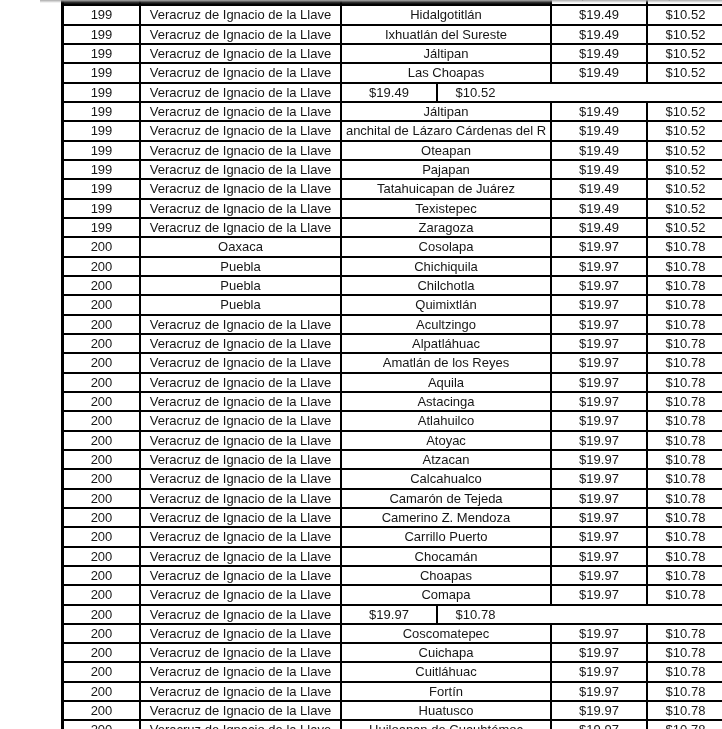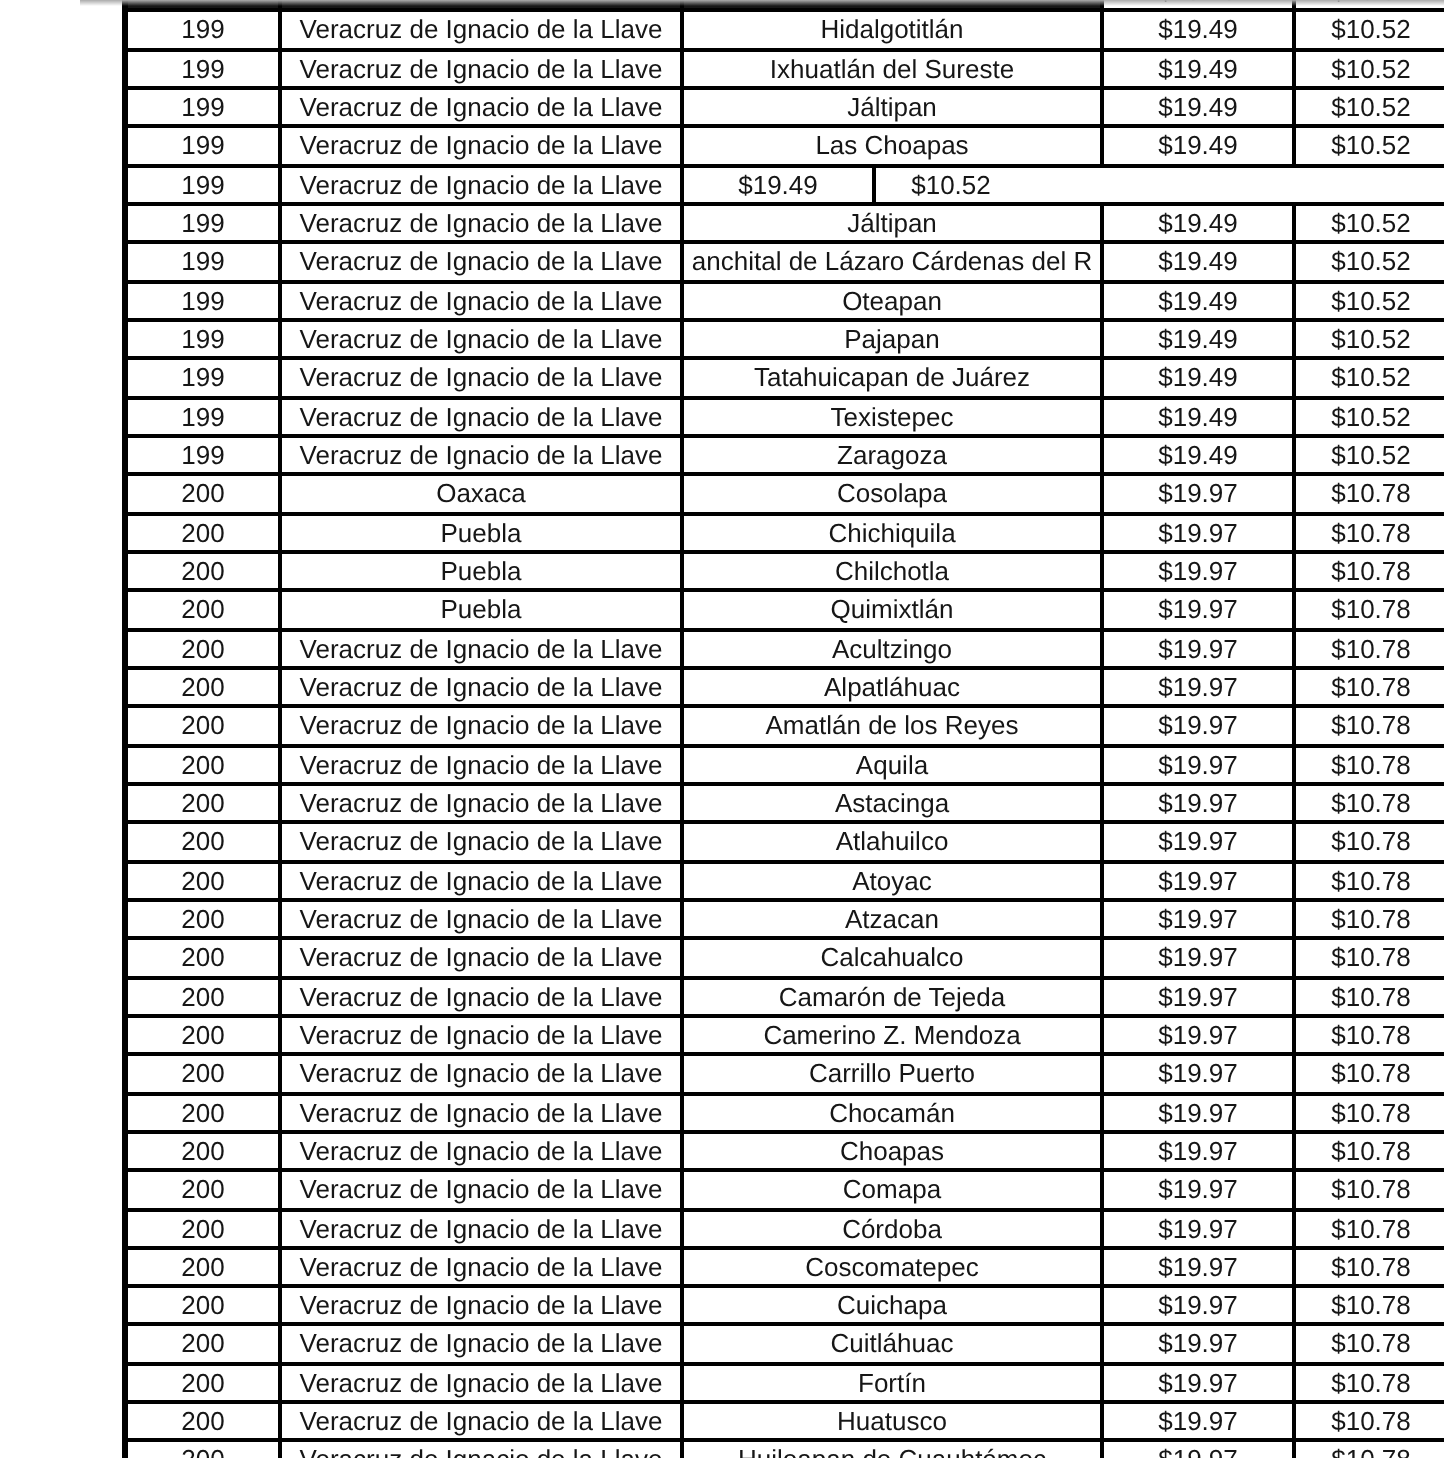--- a/index.html
+++ b/index.html
@@ -320,21 +320,20 @@
     <div class="cell c-number">200</div>
     <div class="cell c-state">Veracruz de Ignacio de la Llave</div>
     <div class="cell c-municipality">Comapa</div>
     <div class="cell c-price-a">$19.97</div>
     <div class="cell c-price-b">$10.78</div>
   </div>
 
   <div class="trow">
     <div class="cell c-number">200</div>
     <div class="cell c-state">Veracruz de Ignacio de la Llave</div>
-    <div class="cell c-municipality">Córdoba</div>
     <div class="cell c-price-a">$19.97</div>
     <div class="cell c-price-b">$10.78</div>
   </div>
 
   <div class="trow">
     <div class="cell c-number">200</div>
     <div class="cell c-state">Veracruz de Ignacio de la Llave</div>
     <div class="cell c-municipality">Coscomatepec</div>
     <div class="cell c-price-a">$19.97</div>
     <div class="cell c-price-b">$10.78</div>

